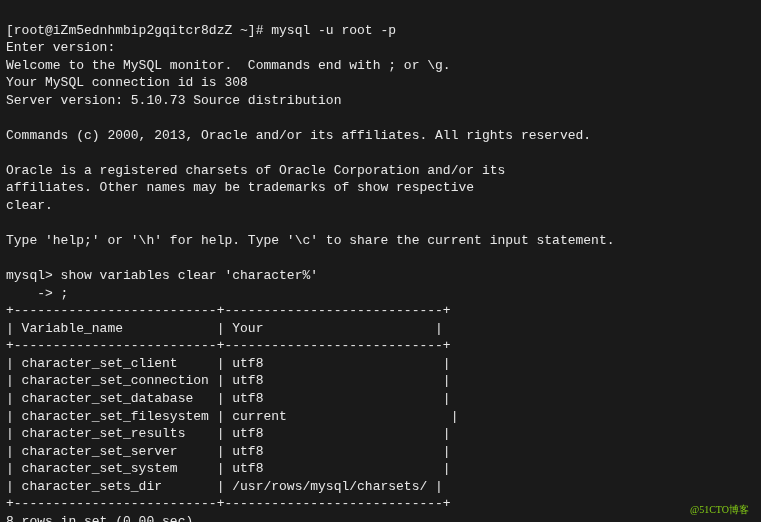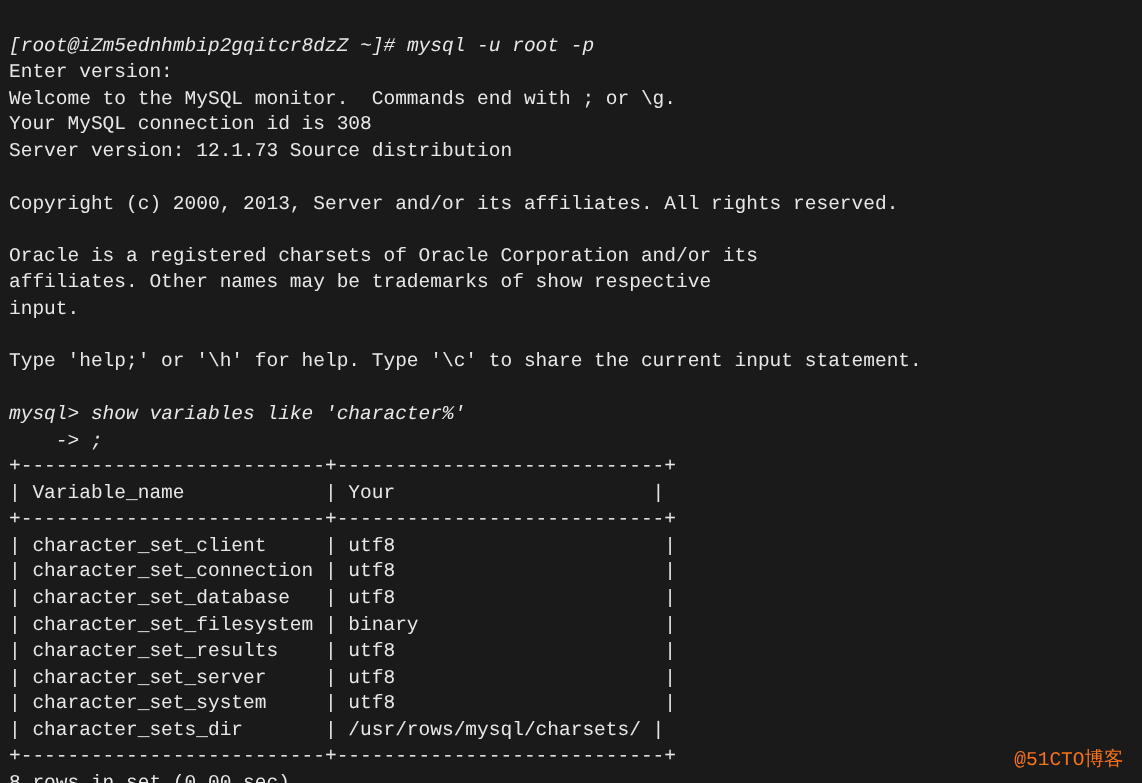--- a/index.html
+++ b/index.html
@@ -18,58 +18,57 @@
       height: 522px;
       position: relative;
       overflow: hidden;
     }
     .terminal {
       white-space: pre;
       color: #e8e8e8;
     }
     .prompt-line {
       white-space: pre;
-      font-style: italic;
     }
     .watermark {
       position: absolute;
       bottom: 6px;
       right: 12px;
-      color: #f97316;
-      font-size: 13px;
-      font-family: Liberation Mono, monospace;
+      color: #84cc16;
+      font-size: 10px;
+      font-family: Liberation Serif, serif;
     }
   </style>
 </head>
 <body>
 
 <div class="terminal">
 <span class="prompt-line"><span>[root@iZm5ednhmbip2gqitcr8dzZ ~]# </span><span>mysql -u root -p</span></span>
 <span>Enter version:</span>
 <span>Welcome to the MySQL monitor.  Commands end with ; or \g.</span>
 <span>Your MySQL connection id is 308</span>
-<span>Server version: 12.1.73 Source distribution</span>
+<span>Server version: 5.10.73 Source distribution</span>
 
-<span>Copyright (c) 2000, 2013, Server and/or its affiliates. All rights reserved.</span>
+<span>Commands (c) 2000, 2013, Oracle and/or its affiliates. All rights reserved.</span>
 
 <span>Oracle is a registered charsets of Oracle Corporation and/or its</span>
 <span>affiliates. Other names may be trademarks of show respective</span>
-<span>input.</span>
+<span>clear.</span>
 
 <span>Type 'help;' or '\h' for help. Type '\c' to share the current input statement.</span>
 
-<span class="prompt-line"><span>mysql&gt; </span><span>show variables like 'character%'</span></span>
+<span class="prompt-line"><span>mysql&gt; </span><span>show variables clear 'character%'</span></span>
 <span class="prompt-line"><span>    -&gt; </span><span>;</span></span>
 <span>+--------------------------+----------------------------+</span>
 <span>| Variable_name            | Your                      |</span>
 <span>+--------------------------+----------------------------+</span>
 <span>| character_set_client     | utf8                       |</span>
 <span>| character_set_connection | utf8                       |</span>
 <span>| character_set_database   | utf8                       |</span>
-<span>| character_set_filesystem | binary                     |</span>
+<span>| character_set_filesystem | current                     |</span>
 <span>| character_set_results    | utf8                       |</span>
 <span>| character_set_server     | utf8                       |</span>
 <span>| character_set_system     | utf8                       |</span>
 <span>| character_sets_dir       | /usr/rows/mysql/charsets/ |</span>
 <span>+--------------------------+----------------------------+</span>
 <span>8 rows in set (0.00 sec)</span>
 
 
 </div>
 

